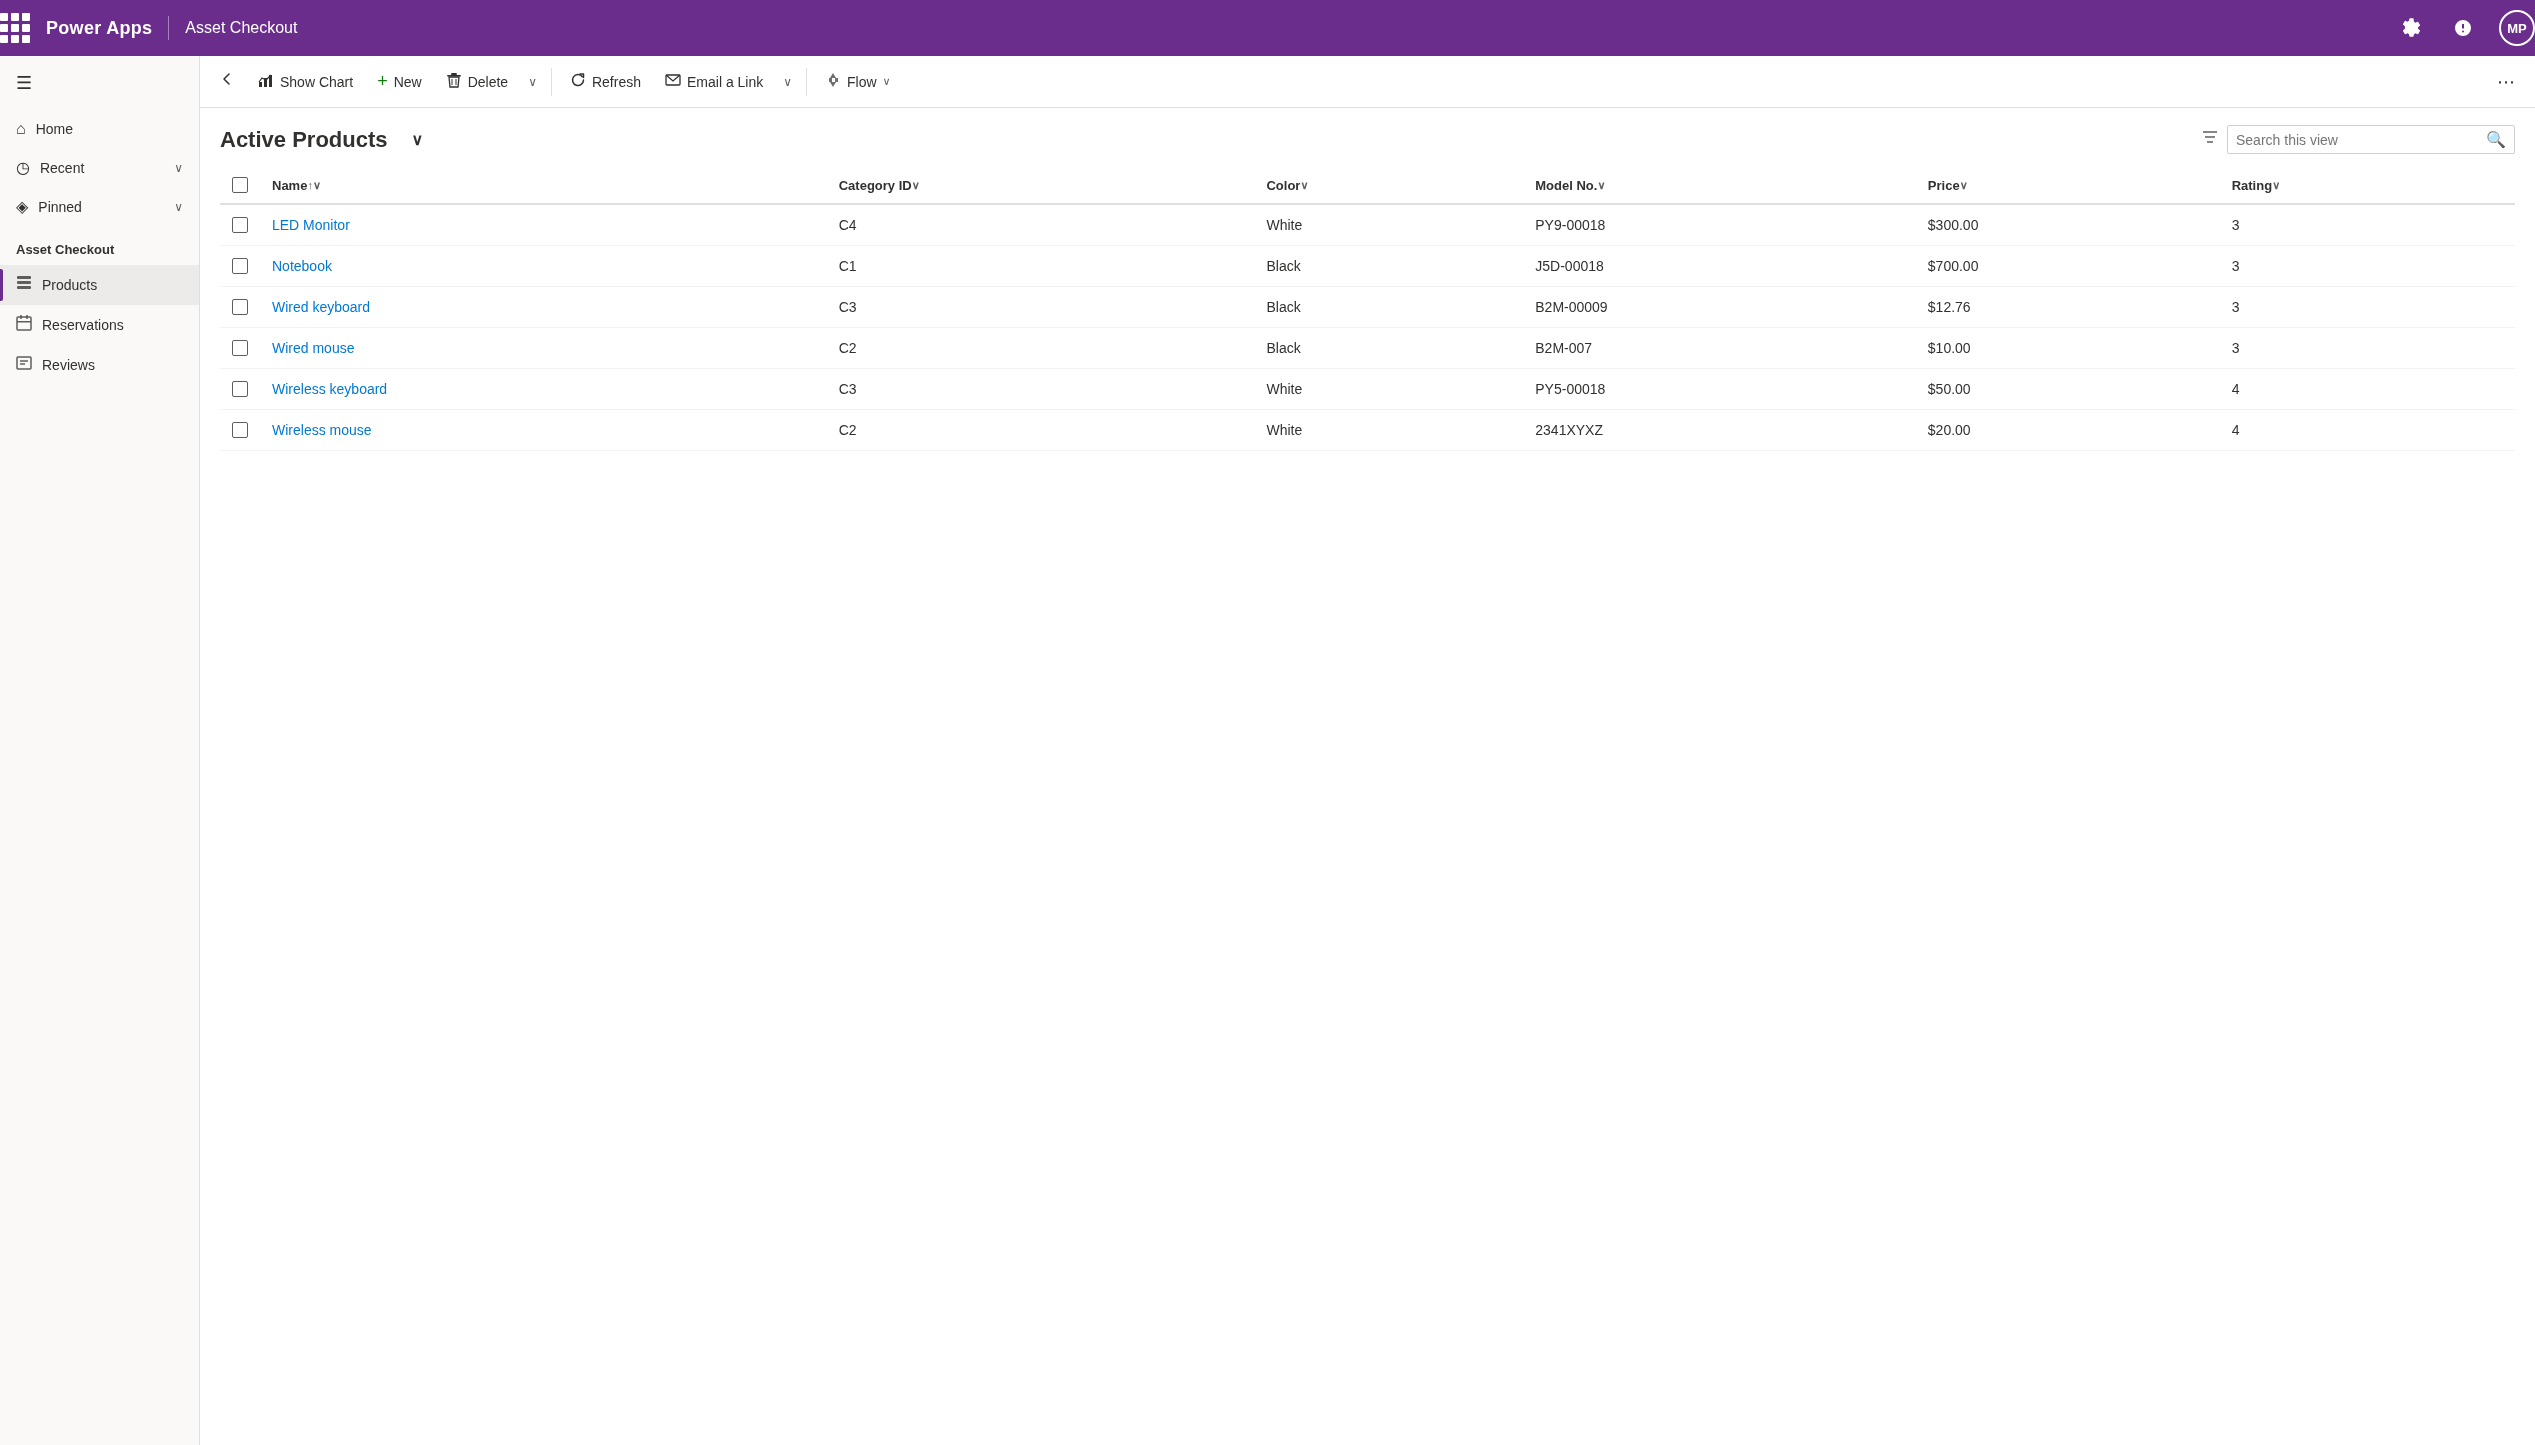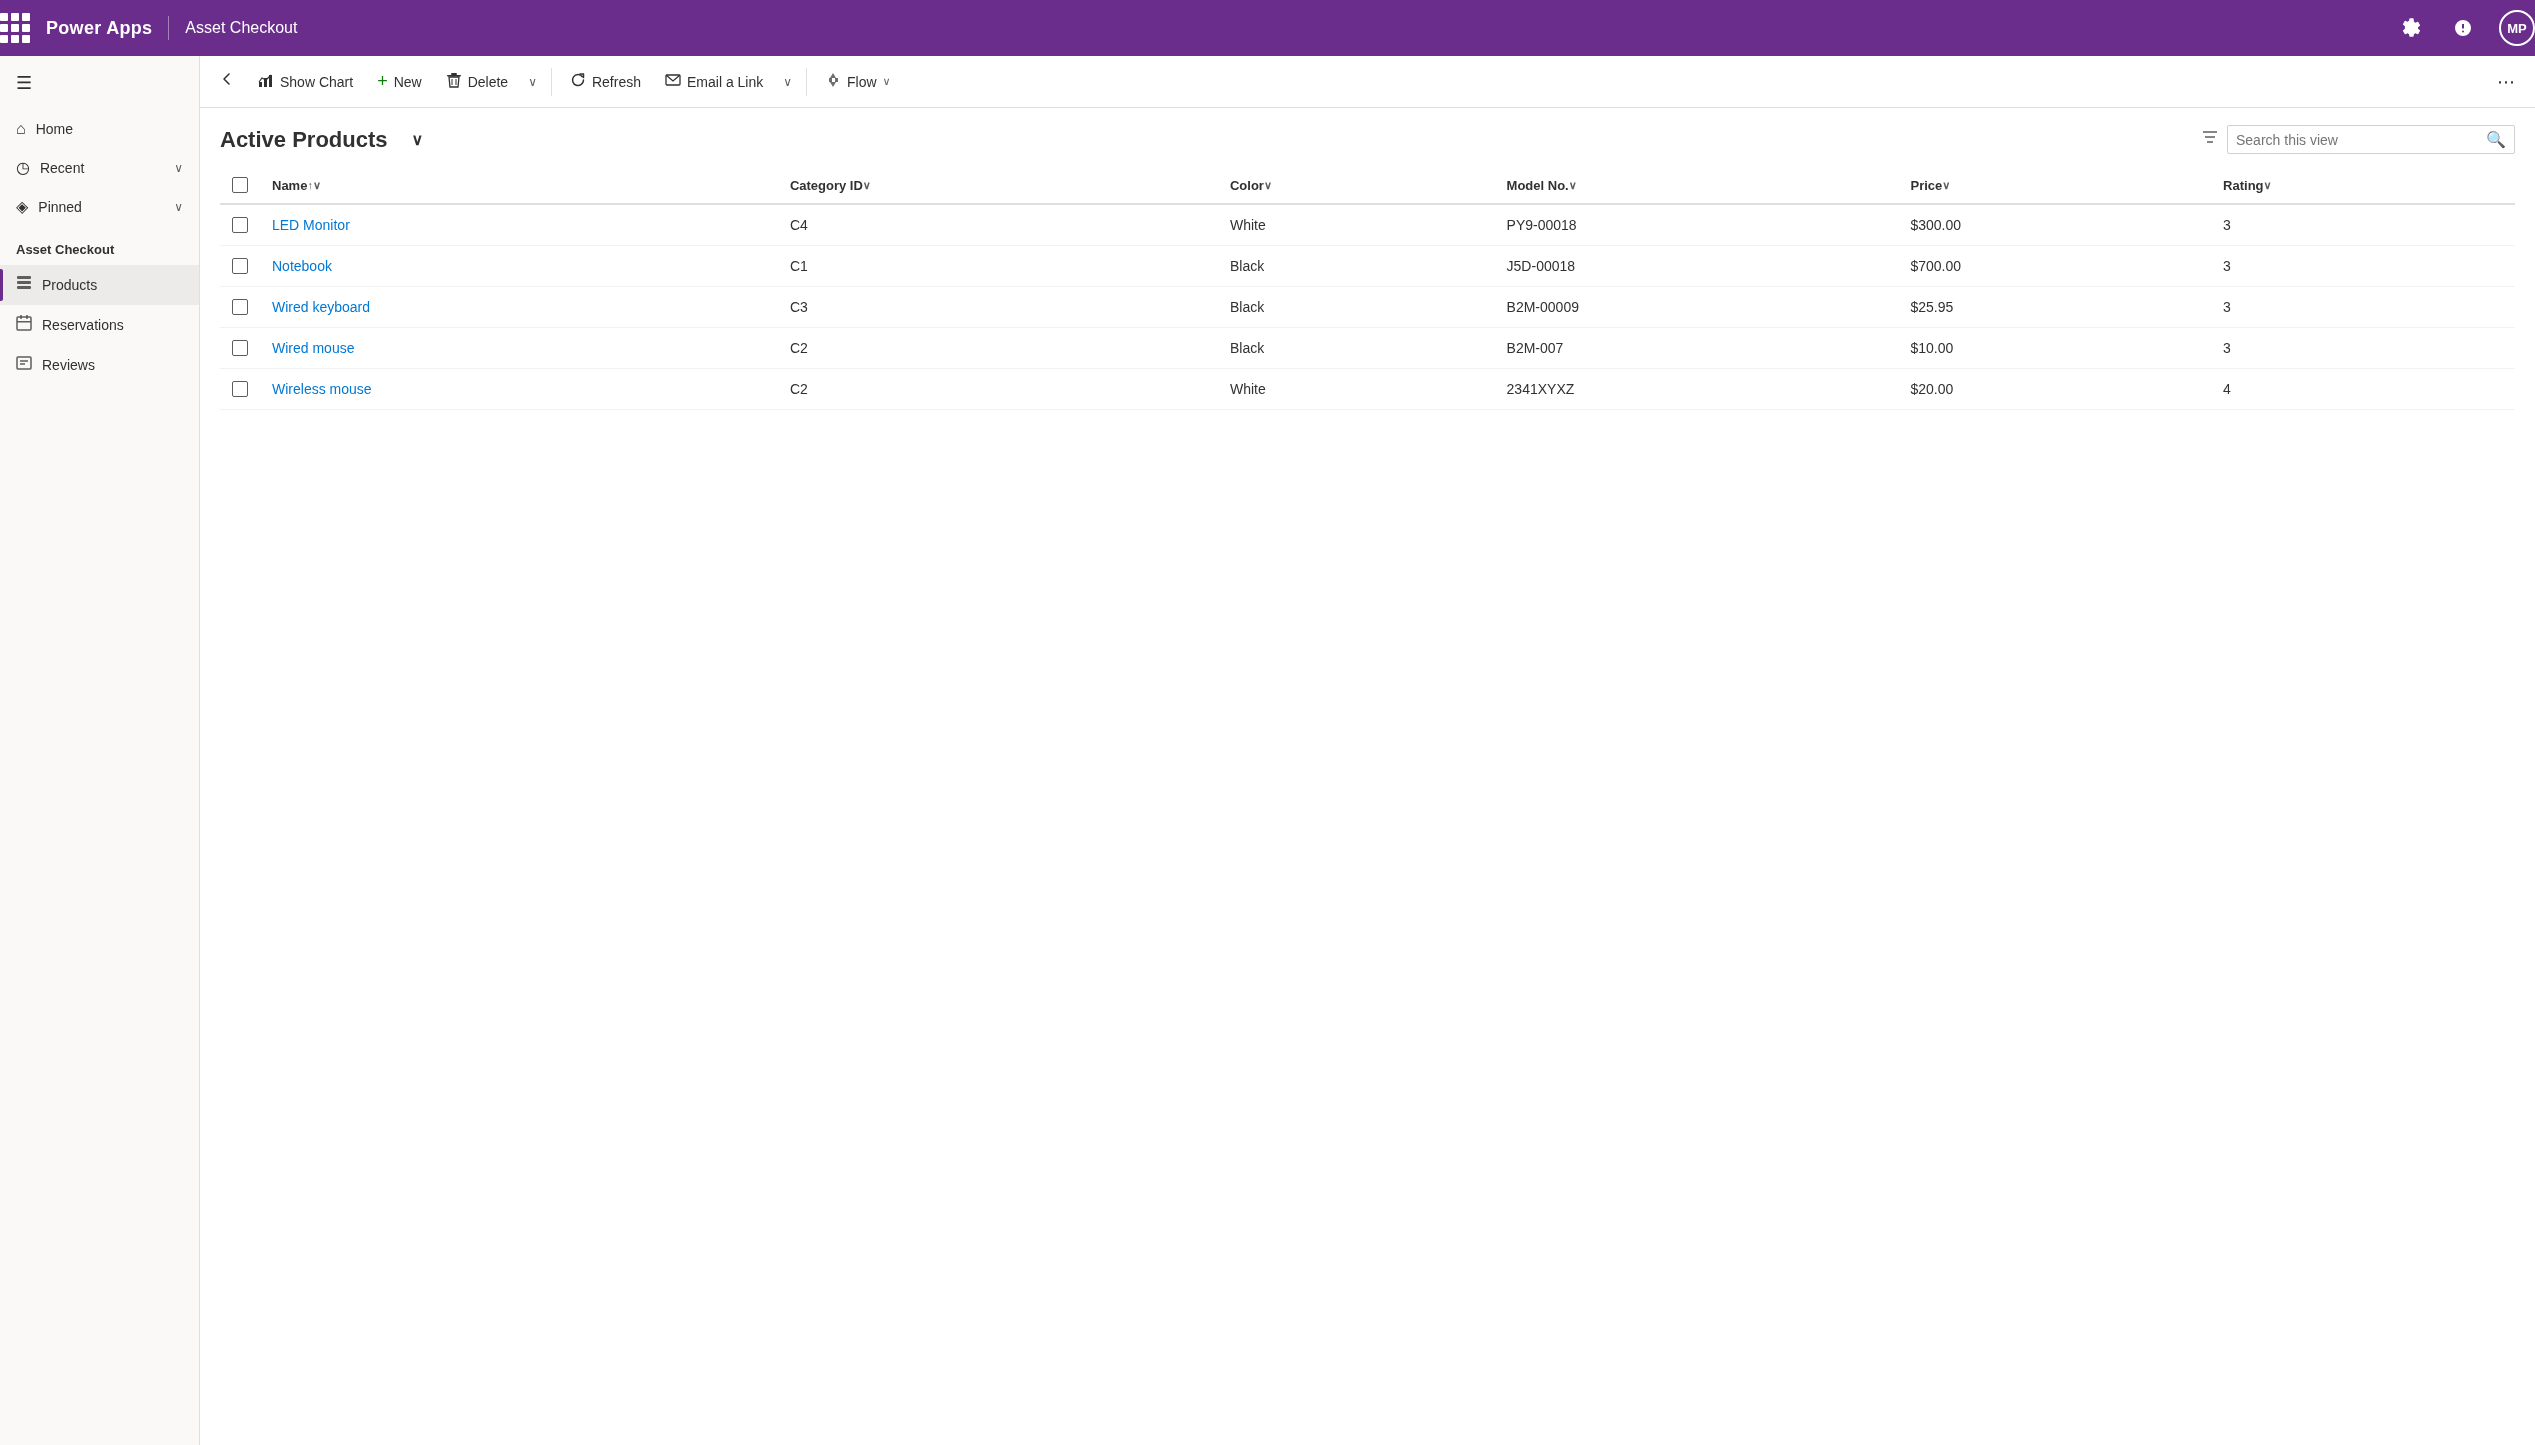--- a/index.html
+++ b/index.html
@@ -595,21 +595,21 @@
         <div class="checkbox-cell">
           <div class="col-check"></div>
         </div>
       </td>
       <td>
         <a class="product-link">Wired keyboard</a>
       </td>
       <td>C3</td>
       <td>Black</td>
       <td>B2M-00009</td>
-      <td>$25.95</td>
+      <td>$12.76</td>
       <td>3</td>
     </tr>
             <tr>
       <td class="check-col">
         <div class="checkbox-cell">
           <div class="col-check"></div>
         </div>
       </td>
       <td>
         <a class="product-link">Wired mouse</a>
@@ -620,20 +620,35 @@
       <td>$10.00</td>
       <td>3</td>
     </tr>
             <tr>
       <td class="check-col">
         <div class="checkbox-cell">
           <div class="col-check"></div>
         </div>
       </td>
       <td>
+        <a class="product-link">Wireless keyboard</a>
+      </td>
+      <td>C3</td>
+      <td>White</td>
+      <td>PY5-00018</td>
+      <td>$50.00</td>
+      <td>4</td>
+    </tr>
+            <tr>
+      <td class="check-col">
+        <div class="checkbox-cell">
+          <div class="col-check"></div>
+        </div>
+      </td>
+      <td>
         <a class="product-link">Wireless mouse</a>
       </td>
       <td>C2</td>
       <td>White</td>
       <td>2341XYXZ</td>
       <td>$20.00</td>
       <td>4</td>
     </tr>
           </tbody>
       </table>

